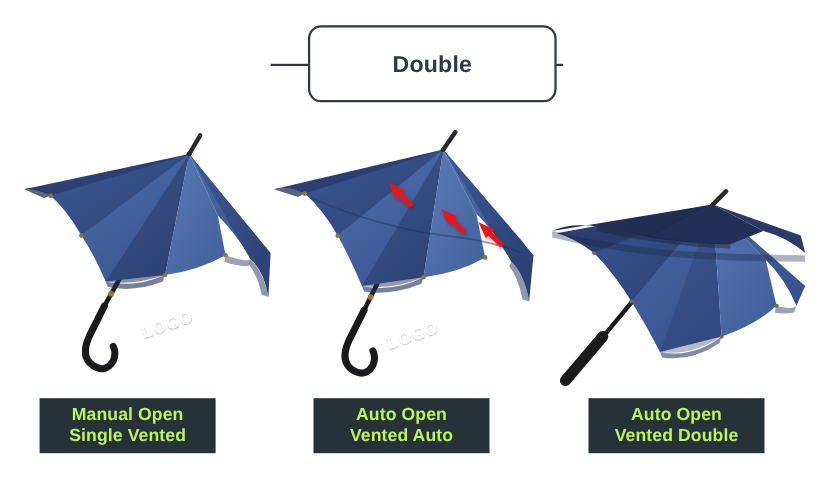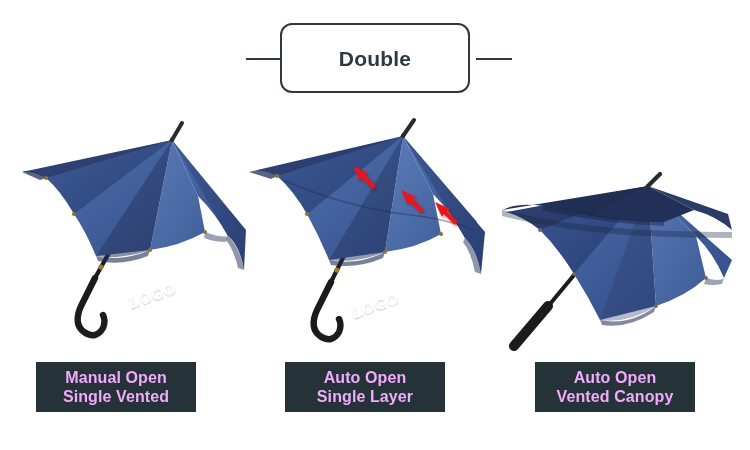--- a/index.html
+++ b/index.html
@@ -25,21 +25,21 @@
     top: 58px;
     height: 2px;
     background: #2d3a42;
   }
   #header-rule-left  { left: 246px;  width: 36px; }
   #header-rule-right { left: 476px;  width: 36px; }
 
   #title-badge {
     position: absolute;
     left: 280px; top: 23px;
-    width: 190px; height: 70px;
+    width: 226px; height: 70px;
     box-sizing: border-box;
     border: 2px solid #2d3a42;
     border-radius: 12px;
     background: #ffffff;
     display: flex;
     flex-direction: column;
     align-items: center;
     justify-content: center;
     z-index: 2;
   }
@@ -79,21 +79,21 @@
     background: #253238;
     display: flex;
     flex-direction: column;
     align-items: center;
     justify-content: center;
   }
   #caption-1 { left: 36px; }
   #caption-2 { left: 42px; }
   #caption-3 { left: 47px; }
   .caption .cline {
-    color: #f0abfc;
+    color: #bef264;
     font-weight: bold;
     font-size: 16px;
     line-height: 19px;
     white-space: nowrap;
     letter-spacing: 0.1px;
   }
 
   
   .canopy-logo {
     position: absolute;
@@ -272,21 +272,21 @@
           <path d="M0 0 L15 -5.5 L15 -2.2 L30 -2.2 L30 2.2 L15 2.2 L15 5.5 Z" fill="#e8191e"></path>
         </g>
       </g>
     </svg>
   </div>
 
   <div class="canopy-logo" id="logo-2">LOGO</div>
 
   <div class="caption" id="caption-2">
     <div class="cline">Auto Open</div>
-    <div class="cline">Single Layer</div>
+    <div class="cline">Vented Auto</div>
   </div>
 </div>
 
 <div class="product" id="product-3">
   <div class="stage">
     <svg width="250" height="248" viewBox="0 0 250 248">
       <defs>
         <linearGradient id="p3top" x1="0" y1="0" x2="1" y2="0.6">
           <stop offset="0" stop-color="#26355f"></stop>
             <stop offset="1" stop-color="#1e2b4e"></stop>
@@ -345,15 +345,15 @@
       </g>
 
       <g>
         <line x1="60" y1="196" x2="26" y2="236" stroke="#1b1b1d" stroke-width="10" stroke-linecap="round"></line>
       </g>
     </svg>
   </div>
 
   <div class="caption" id="caption-3">
     <div class="cline">Auto Open</div>
-    <div class="cline">Vented Canopy</div>
+    <div class="cline">Vented Double</div>
   </div>
 </div>
 
 </body></html>

